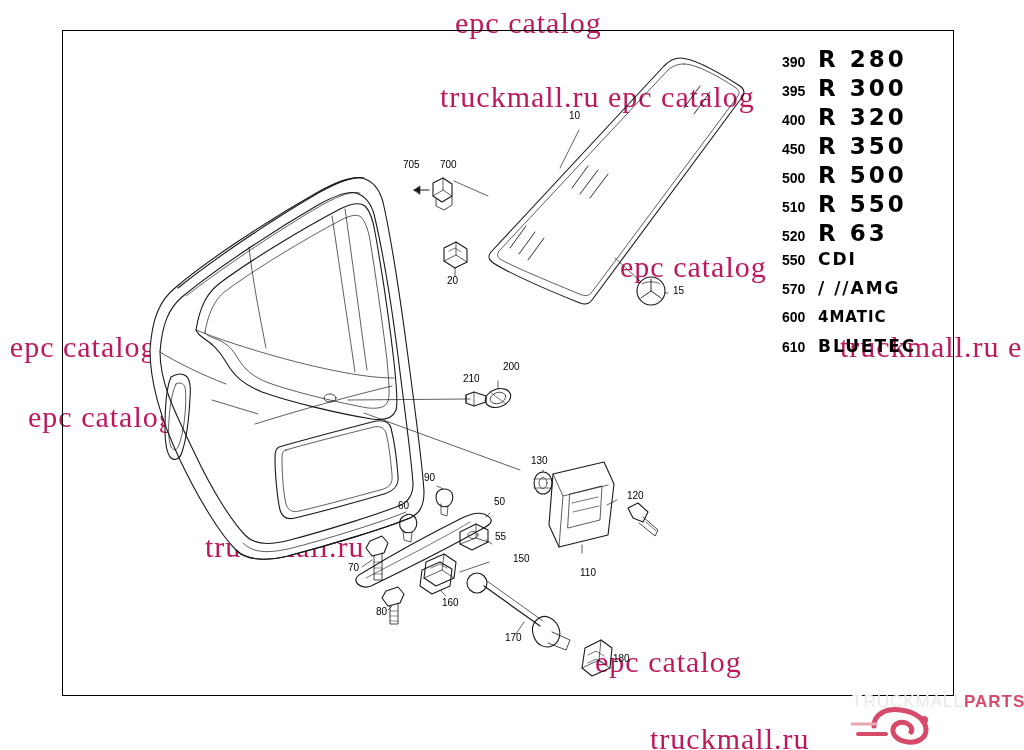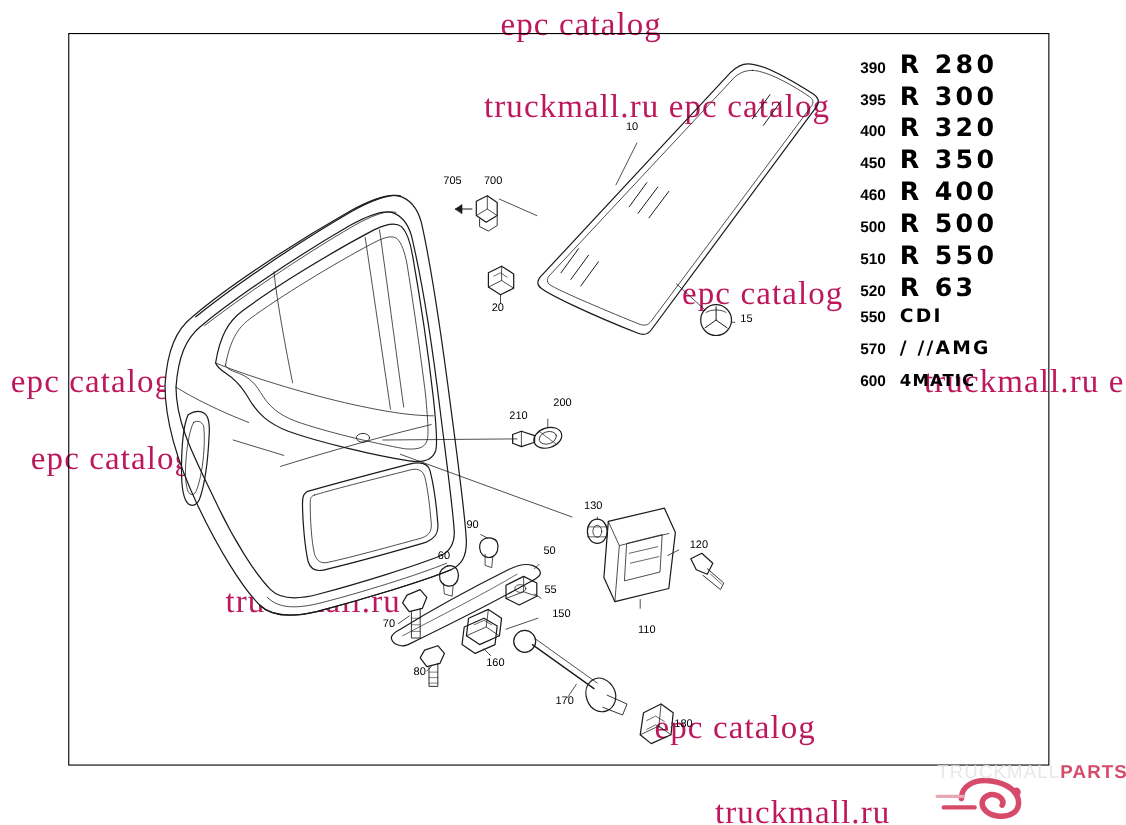--- a/index.html
+++ b/index.html
@@ -360,21 +360,21 @@
     <div class="cal" style="left:673px; top:285px;">15</div>
     <div class="cal" style="left:463px; top:373px;text-align:center;">210</div>
     <div class="cal" style="left:503px; top:361px;">200</div>
     <div class="cal" style="left:531px; top:455px;">130</div>
     <div class="cal" style="left:627px; top:490px;">120</div>
     <div class="cal" style="left:580px; top:567px;">110</div>
     <div class="cal" style="left:424px; top:472px;">90</div>
     <div class="cal" style="left:398px; top:500px;">60</div>
     <div class="cal" style="left:494px; top:496px;">50</div>
     <div class="cal" style="left:495px; top:531px;">55</div>
-    <div class="cal" style="left:502px; top:553px;">150</div>
+    <div class="cal" style="left:513px; top:553px;">150</div>
     <div class="cal" style="left:348px; top:562px;">70</div>
     <div class="cal" style="left:376px; top:606px;">80</div>
     <div class="cal" style="left:442px; top:597px;">160</div>
     <div class="cal" style="left:505px; top:632px;">170</div>
     <div class="cal" style="left:613px; top:653px;">180</div>
   </div>
 
   <div id="codelist">
     <div class="code-row">
       <span class="code-num">390</span>
@@ -386,24 +386,20 @@
     </div>
     <div class="code-row">
       <span class="code-num">400</span>
       <span class="code-label">R 320</span>
     </div>
     <div class="code-row">
       <span class="code-num">450</span>
       <span class="code-label">R 350</span>
     </div>
     <div class="code-row">
-      <span class="code-num">460</span>
-      <span class="code-label">R 400</span>
-    </div>
-    <div class="code-row">
       <span class="code-num">500</span>
       <span class="code-label">R 500</span>
     </div>
     <div class="code-row">
       <span class="code-num">510</span>
       <span class="code-label">R 550</span>
     </div>
     <div class="code-row">
       <span class="code-num">520</span>
       <span class="code-label">R 63</span>
@@ -412,20 +408,24 @@
       <span class="code-num">550</span>
       <span class="code-label small">CDI</span>
     </div>
     <div class="code-row">
       <span class="code-num">570</span>
       <span class="code-label small">/ //AMG</span>
     </div>
     <div class="code-row">
       <span class="code-num">600</span>
       <span class="code-label tiny">4MATIC</span>
+    </div>
+    <div class="code-row">
+      <span class="code-num">610</span>
+      <span class="code-label small">BLUETEC</span>
     </div>
   </div>
 
   <div id="logo">
     <svg width="170" height="58" viewBox="0 0 170 58">
       <path d="M28 36 C28 24 40 18 55 20 C70 22 80 30 80 40 C80 48 72 53 62 52
                C52 51 46 45 47 39 C48 34 54 31 60 33 C65 35 67 39 65 42" fill="none" stroke="#d64b6a" stroke-width="5" stroke-linecap="round"></path>
       <path d="M12 44 C20 44 30 44 40 44" stroke="#d64b6a" stroke-width="4" stroke-linecap="round"></path>
       <path d="M6 34 C14 34 22 34 30 34" stroke="#e7a8b6" stroke-width="3" stroke-linecap="round"></path>
       <circle cx="78" cy="30" r="4" fill="#d64b6a"></circle>

